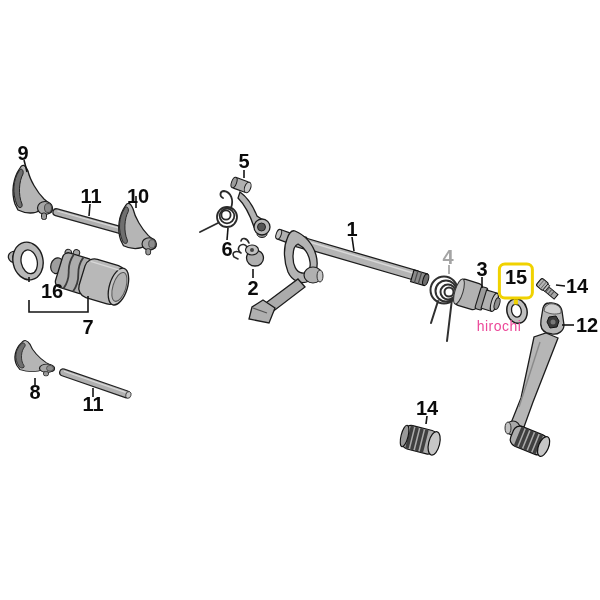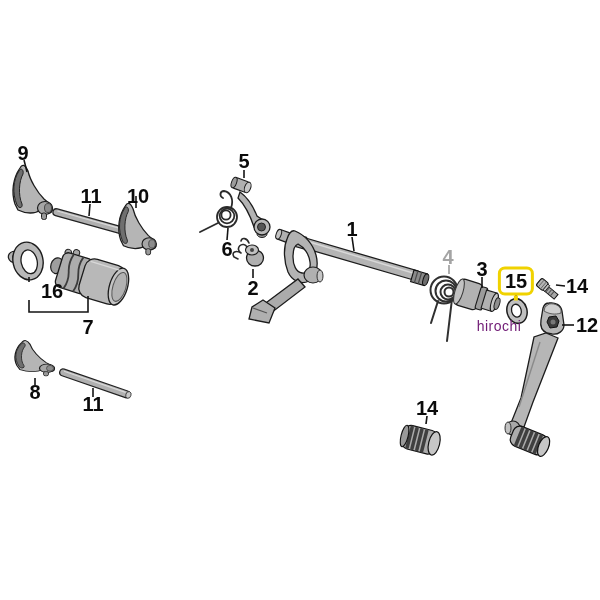--- a/index.html
+++ b/index.html
@@ -10,30 +10,30 @@
   .stage svg{position:absolute;left:0;top:0;}
   .lbl{
     position:absolute;transform:translate(-50%,-50%);
     font-family:"Liberation Sans", sans-serif;
     font-weight:bold;font-size:20px;line-height:20px;color:#0b0b0b;
     white-space:nowrap;cursor:pointer;user-select:none;
   }
   .lbl-muted{color:#a4a4a4;}
   .lbl-highlight{
     border:3px solid #f0d200;border-radius:7px;background:#ffffff;
-    padding:1px 4px 2px 4px;color:#0b0b0b;
+    padding:1px 4px 10px 4px;color:#0b0b0b;
   }
   .lbl-highlight::after{
     content:"";position:absolute;left:50%;bottom:-8px;width:4px;height:5px;
     background:#f0d200;transform:translateX(-50%);
   }
   .watermark{
     position:absolute;transform:translate(-50%,-50%);
     font-family:"Liberation Sans", sans-serif;
-    font-size:14px;font-weight:400;color:#701a75;letter-spacing:.5px;text-align:right;
+    font-size:14px;font-weight:400;color:#ec4899;letter-spacing:.5px;text-align:right;
   }
   
   .pos-p9 {left:23px;top:153px;}
   .pos-p11a{left:91px;top:196px;}
   .pos-p10{left:138px;top:188px;margin-top:8px;}
   .pos-p16{left:29px;top:291px;margin-left:23px;}
   .pos-p7 {left:88px;top:327px;}
   .pos-p5 {left:244px;top:161px;}
   .pos-p6 {left:227px;top:249px;}
   .pos-p2 {left:253px;top:288px;}

